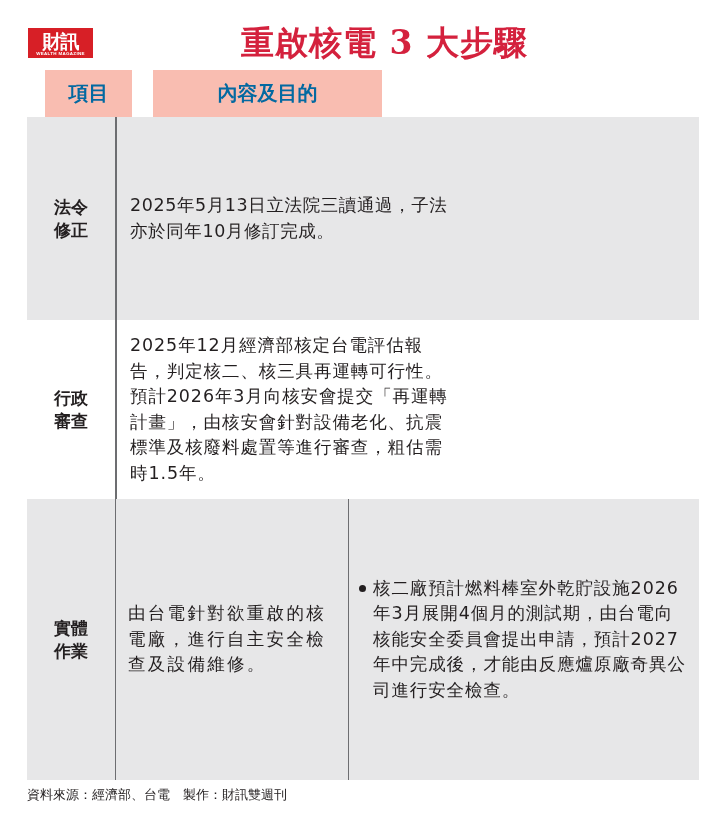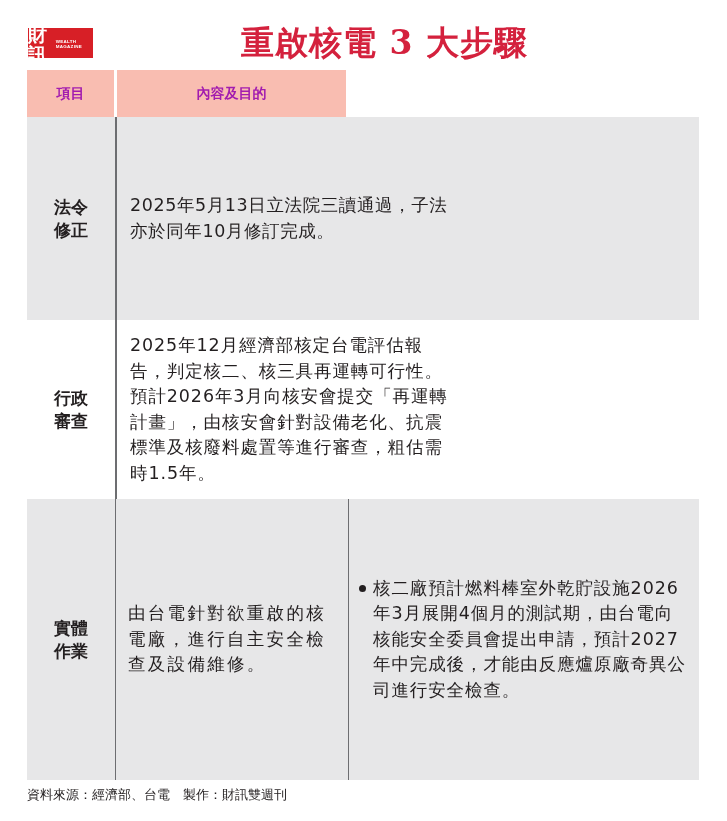--- a/index.html
+++ b/index.html
@@ -17,22 +17,23 @@
     }
     .logo {
       position: absolute;
       left: 28px;
       top: 28px;
       width: 65px;
       height: 30px;
       background: #d71f26;
       color: #ffffff;
       display: flex;
-      flex-direction: row;
+      flex-direction: column;
       align-items: center;
+      justify-content: center;
       box-sizing: border-box;
       padding-top: 1px;
     }
     .logo-main {
       font-family: "DejaVu Serif", "Liberation Serif", serif;
       font-weight: bold;
       font-size: 19px;
       line-height: 20px;
       letter-spacing: -1px;
     }
@@ -70,22 +71,23 @@
       height: 47px;
       background: #ffffff;
     }
     .hdr-cell {
       background: #f9bdb1;
       display: flex;
       align-items: center;
       justify-content: center;
       font-family: "DejaVu Serif", "Liberation Serif", serif;
       font-weight: bold;
-      font-size: 14px;
-      color: #a21caf;
+      font-size: 20px;
+      color: #0369a1;
+      margin-left: 18px;
     }
     .c1 { width: 87px; }
     .c2 { width: 229px; }
     .c3 { width: 350px; }
     .gap { width: 3px; background: #ffffff; }
     .row {
       display: flex;
       position: relative;
     }
     .row.gray { background: #e7e7e8; }

